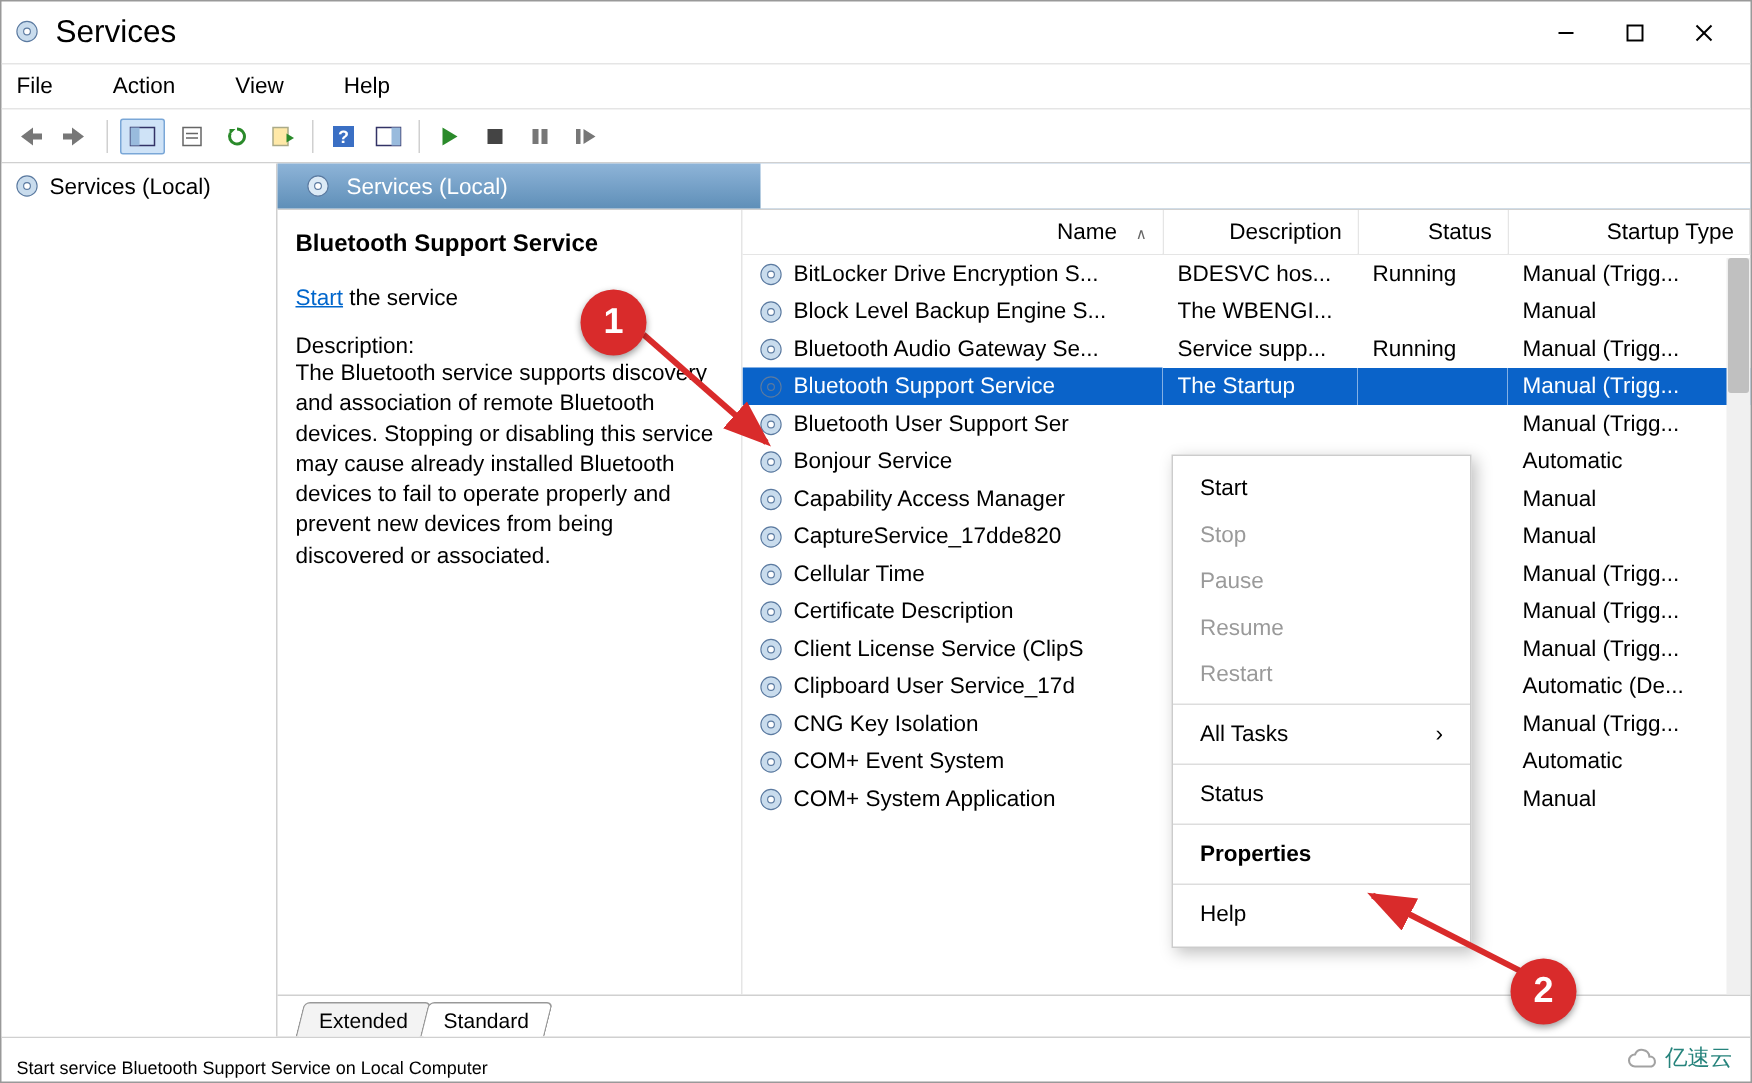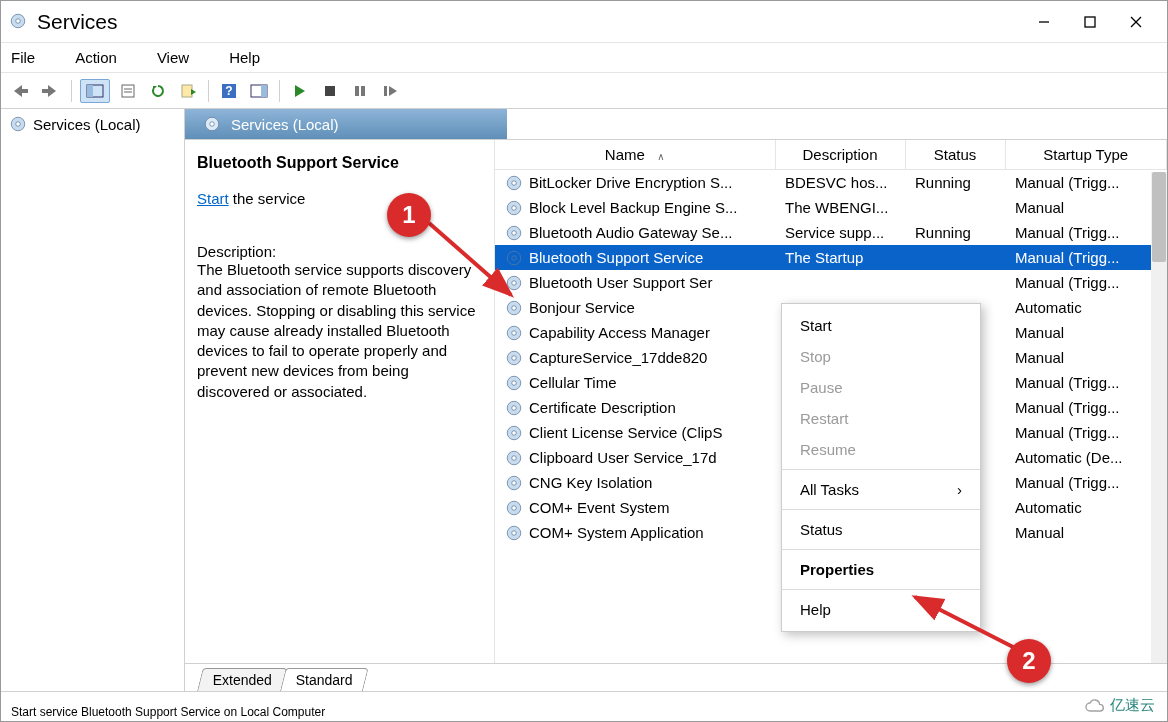--- a/index.html
+++ b/index.html
@@ -80,26 +80,26 @@
   #right-header .hdr-text { position: relative; z-index: 1; }
   #right-body { flex:1; display:flex; overflow:hidden; border-top:1px solid #d0d0d0;}
   #detail-pane {
     width: 310px;
     padding: 14px 16px 10px 12px;
     border-right: 1px solid #e5e5e5;
     font-size: 15px;
   }
   #detail-pane h2 { font-size: 16px; font-weight: bold; margin-bottom: 18px; }
   #detail-pane a { color: #0066cc; }
-  #detail-pane .desc-label { margin-top: 36px; }
+  #detail-pane .desc-label { margin-top: 15px; }
   #detail-pane .desc-text { line-height: 1.35; }
   #list-pane { flex:1; position:relative; overflow:hidden; }
   table.list { width: 100%; border-collapse: collapse; font-size: 15px; }
   table.list th {
-    text-align: center; font-weight: normal; padding: 6px 10px;
+    text-align: right; font-weight: normal; padding: 6px 10px;
     border-right: 1px solid #e5e5e5; border-bottom: 1px solid #e5e5e5;
     position: sticky; top:0; background:#fff;
   }
   table.list td { padding: 3.5px 10px; white-space: nowrap; overflow:hidden; text-overflow:ellipsis; }
   table.list td.name { display:flex; align-items:center; gap:6px;text-align:right; }
   tr.selected td { background: #0a63c9; color: #fff; }
   tr.selected td.name svg circle { fill: #0a63c9; }
   #list-scroll { position:absolute; right:0; top:32px; bottom:0; width:16px; background:#f0f0f0;}
   #list-scroll .thumb { position:absolute; top:0; height:90px; left:1px; right:1px; background:#c0c0c0; border-radius:2px;}
   #tabs-row {
@@ -517,24 +517,24 @@
     <div class="cm-item">
       <span>Start</span>
     </div>
     <div class="cm-item disabled">
       <span>Stop</span>
     </div>
     <div class="cm-item disabled">
       <span>Pause</span>
     </div>
     <div class="cm-item disabled">
+      <span>Resume</span>
+    </div>
+    <div class="cm-item disabled">
       <span>Restart</span>
-    </div>
-    <div class="cm-item disabled">
-      <span>Resume</span>
     </div>
     <div class="cm-sep"></div>
     <div class="cm-item">
       <span>All Tasks</span>
       <span>›</span>
     </div>
     <div class="cm-sep"></div>
     <div class="cm-item">
       <span>Status</span>
     </div>

